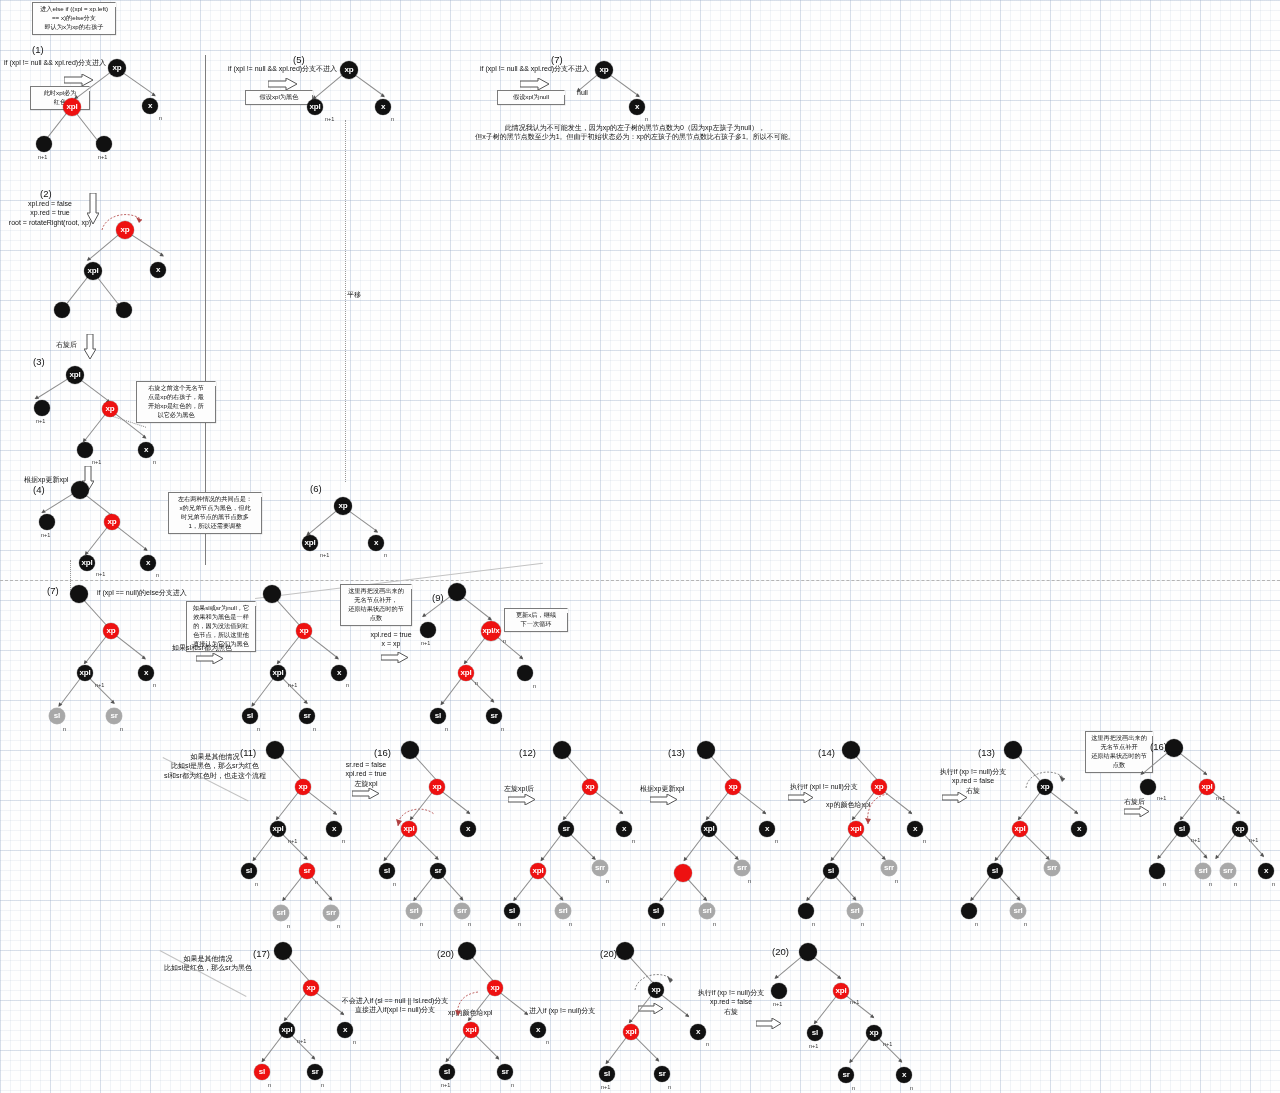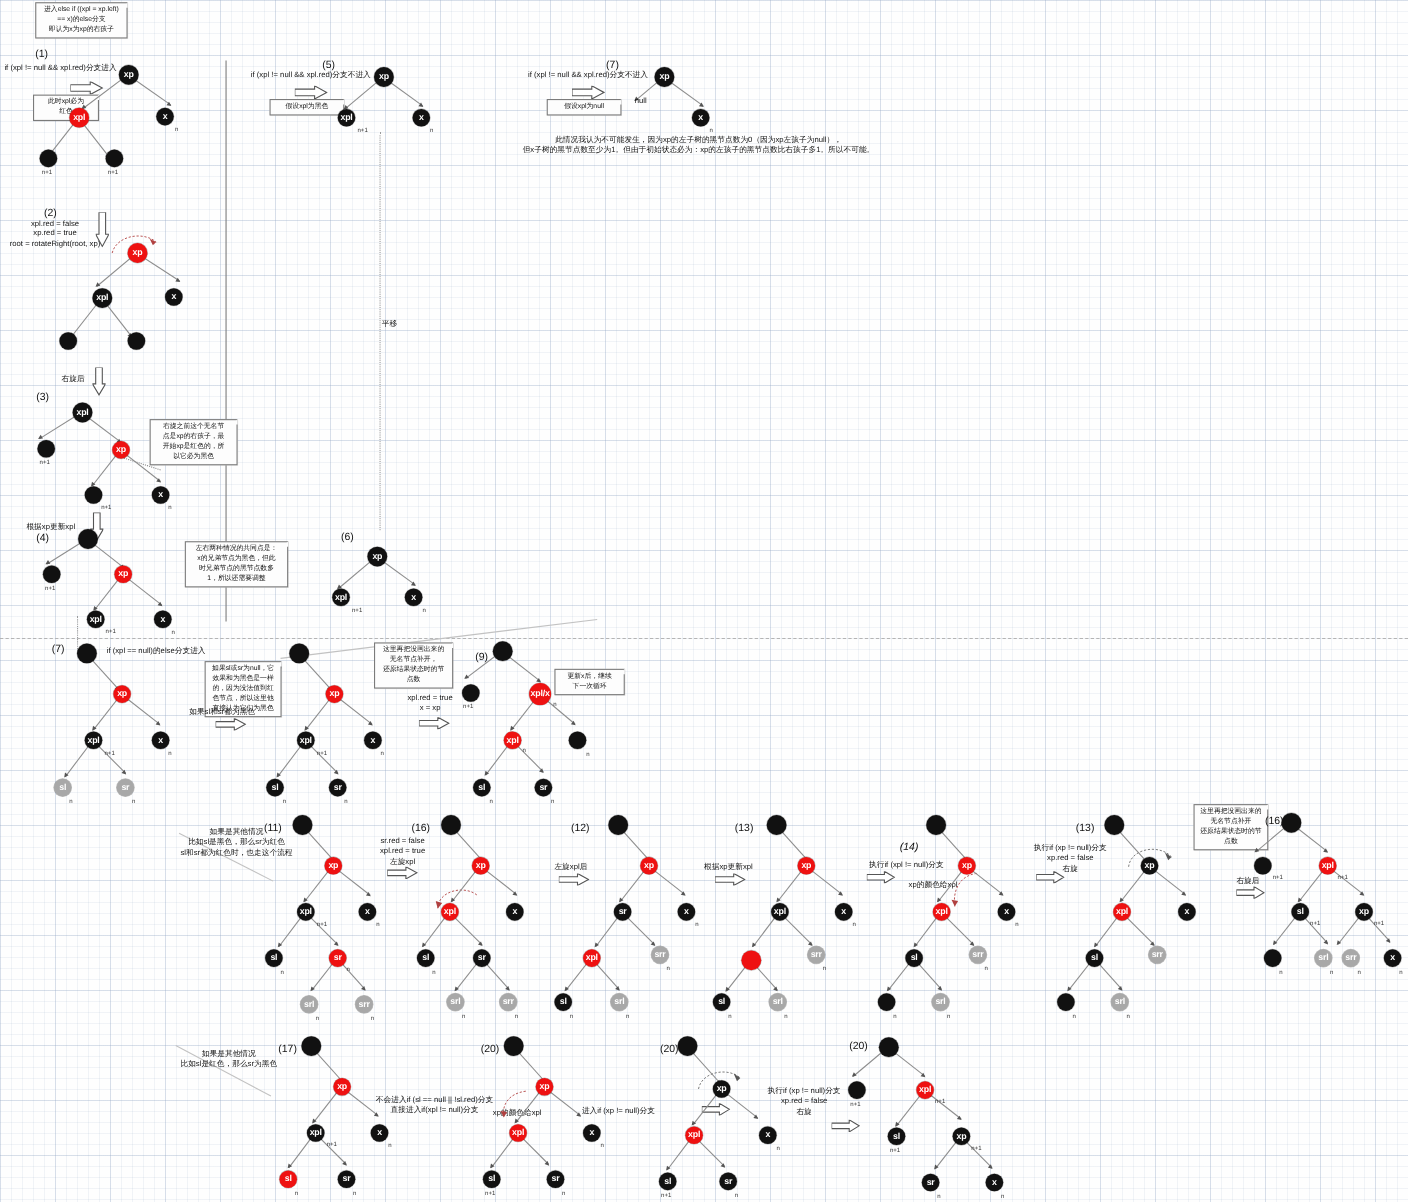--- a/index.html
+++ b/index.html
@@ -431,21 +431,21 @@
   <div class="node gray n16" style="left:707px;top:911px;">srl</div>
   <div class="sub" style="left:713px;top:921px;">n</div>
 
   <div class="txt" style="left:790px;top:782px;">执行if (xpl != null)分支</div>
   <div class="txt" style="left:826px;top:800px;">xp的颜色给xpl</div>
   <div class="barrow" style="left:788px;top:792px;">
     <svg width="26" height="11">
         <polygon points="0,3 16,3 16,0 25,5.5 16,11 16,8 0,8" fill="#fff" stroke="#555" stroke-width="1"></polygon>
       </svg>
   </div>
-  <div class="step" style="left:818px;top:765px;font-style:italic;">(14)</div>
+  <div class="step" style="left:818px;top:747px;">(14)</div>
   <div class="curve" style="left:862px;top:790px;">
     <svg width="32" height="40">
         <path d="M26,4 C10,6 4,20 6,34" fill="none" stroke="#b04040" stroke-width=".8" stroke-dasharray="2,1.6"></path>
         <polygon points="6,34 3,28 9,29" fill="#b04040"></polygon>
       </svg>
   </div>
   <div class="edge" style="left:851px;top:750px;width:45px;transform:rotate(48deg);"></div>
   <div class="edge" style="left:879px;top:787px;width:42px;transform:rotate(128deg);"></div>
   <div class="edge" style="left:879px;top:787px;width:42px;transform:rotate(38deg);"></div>
   <div class="edge" style="left:856px;top:829px;width:40px;transform:rotate(127deg);"></div>

